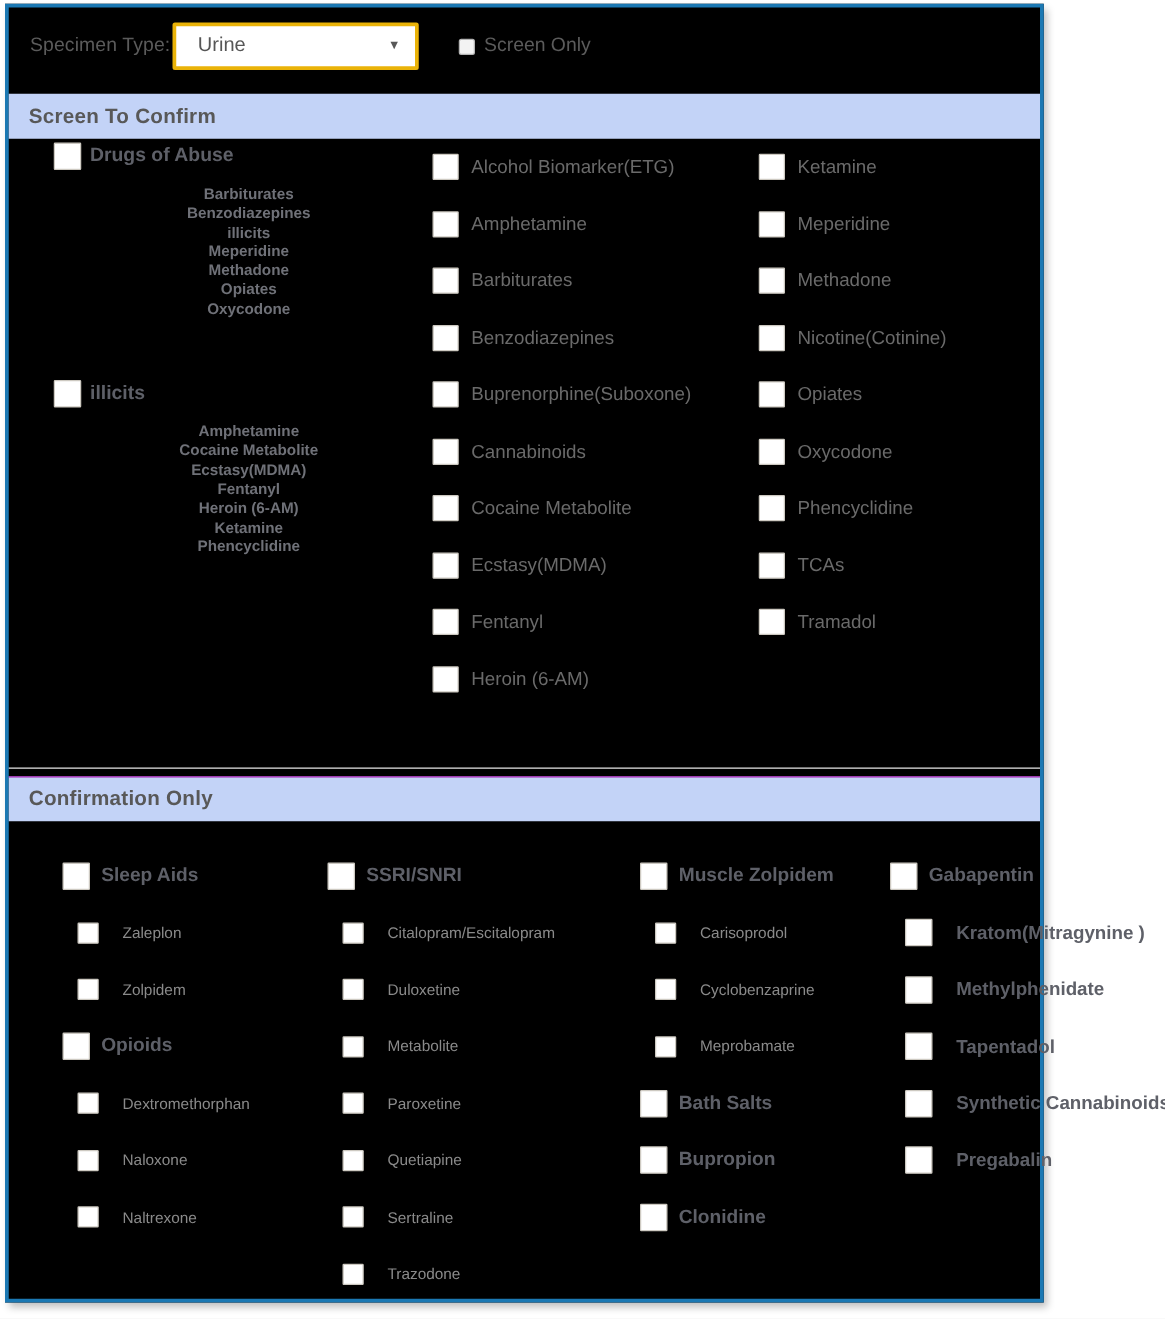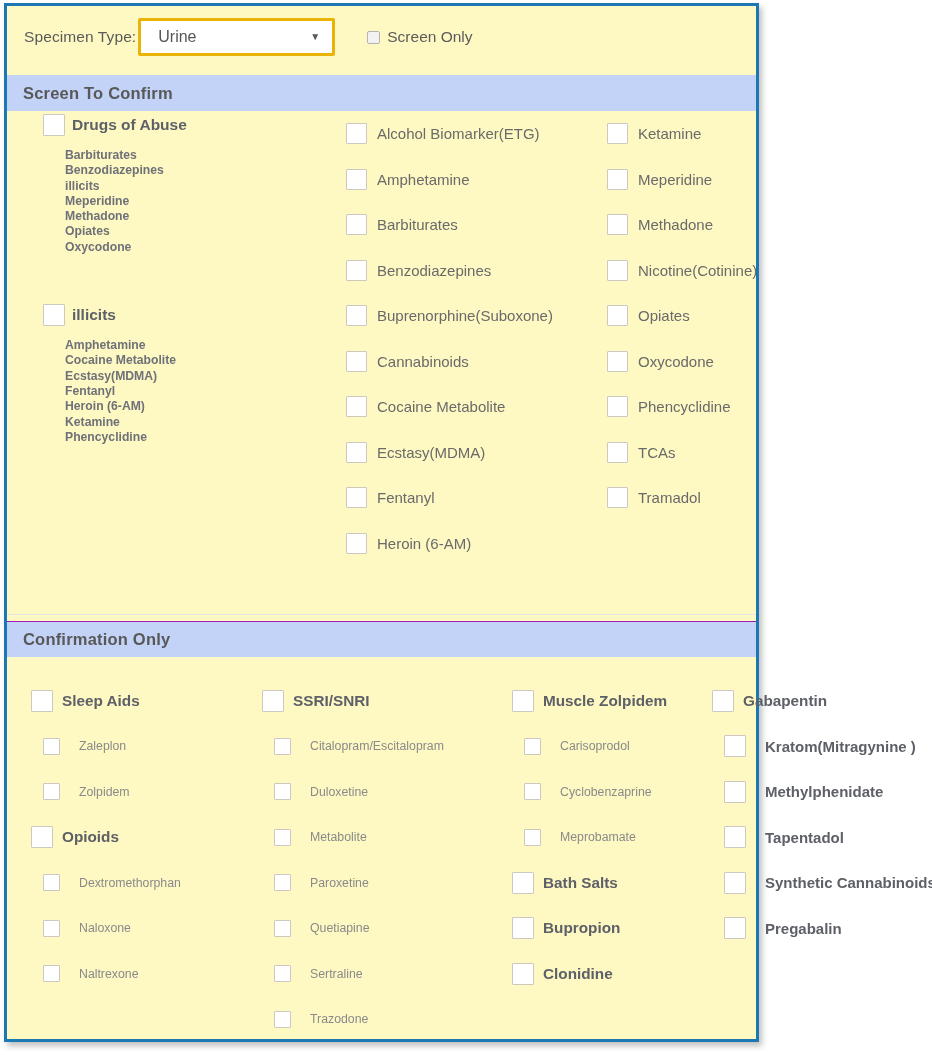--- a/index.html
+++ b/index.html
@@ -16,26 +16,27 @@
     width: 932px;
     height: 1055px;
     background: #ffffff;
     box-sizing: border-box;
     overflow: hidden;
   }
   .frame {
     position: absolute;
     left: 4px;
     top: 3px;
-    width: 755px;
+    width: 831px;
     height: 1039px;
     border: 3px solid #1b78b3;
-    background: #fef9c3;
+    background: #000000;
     box-sizing: border-box;
     box-shadow: 3px 4px 6px rgba(0,0,0,0.25);
+    text-align: center;
   }
 
   
   .toprow {
     position: absolute;
     left: 0; top: 0;
     width: 100%;
     height: 62px;
     display: flex;
     align-items: center;
@@ -188,21 +189,21 @@
 
   
   .conf {
     position: absolute;
     left: 0;
     top: 672px;
     width: 100%;
     height: 370px;
   }
   .ccol { position: absolute; top: 0; }
-  .cc1 { left: 24px; width: 215px; }
+  .cc1 { left: 43px; width: 215px; }
   .cc2 { left: 255px; width: 250px; }
   .cc3 { left: 505px; width: 200px; }
   .cc4 { left: 705px; width: 215px; }
 
   .row {
     display: flex;
     align-items: center;
     height: 45.5px;
   }
   .row.bold .lbl {

